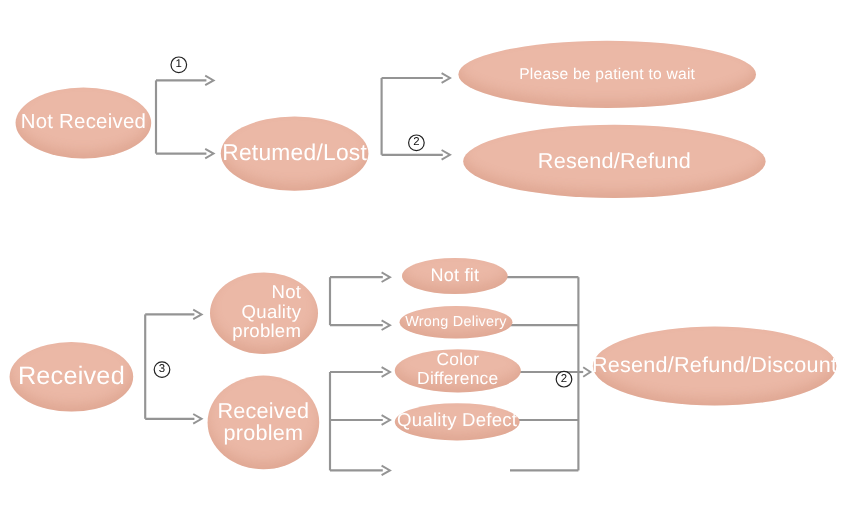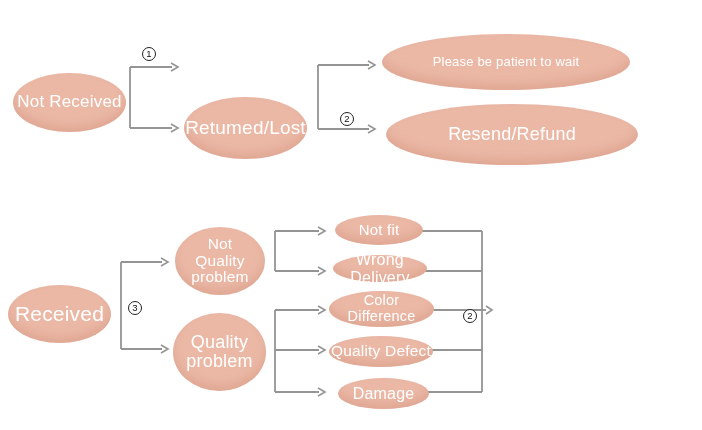--- a/index.html
+++ b/index.html
@@ -107,46 +107,46 @@
 
   <div class="node" style="left:386px; top:104px; width:252px; height:61px; font-size:18px;">
     <span class="node-label">Resend/Refund</span>
   </div>
 
   <div class="node" style="left:8px; top:285px; width:103px; height:58px; font-size:21px;">
     <span class="node-label">Received</span>
   </div>
 
   <div class="node" style="left:175px; top:227px; width:90px; height:68px; font-size:15.5px;">
-    <span class="node-label" style="max-width:62px;">Not Quality problem</span>
+    <span class="node-label" style="max-width:62px;text-align:right;">Not Quality problem</span>
   </div>
 
   <div class="node" style="left:173px; top:313px; width:93px; height:78px; font-size:18px;">
-    <span class="node-label" style="max-width:78px;">Quality problem</span>
+    <span class="node-label" style="max-width:78px;">Received problem</span>
   </div>
 
   <div class="node" style="left:335px; top:215px; width:88px; height:30px; font-size:15px;justify-content:center;">
     <span class="node-label">Not fit</span>
   </div>
 
-  <div class="node" style="left:333px; top:255px; width:94px; height:27px; font-size:16px;">
+  <div class="node" style="left:333px; top:255px; width:94px; height:27px; font-size:12px;">
     <span class="node-label">Wrong Delivery</span>
   </div>
 
   <div class="node" style="left:329px; top:291px; width:105px; height:36px; font-size:14.5px;">
     <span class="node-label">Color Difference</span>
   </div>
 
   <div class="node" style="left:329px; top:336px; width:104px; height:31px; font-size:15.5px;">
     <span class="node-label">Quality Defect</span>
   </div>
 
-  <div class="node" style="left:338px; top:378px; width:91px; height:31px; font-size:16px;">
-    <span class="node-label">Damage</span>
+
+  <div class="node" style="left:494px; top:272px; width:203px; height:66px; font-size:18px;">
+    <span class="node-label">Resend/Refund/Discount</span>
   </div>
-
 
   <span class="step" style="left:142px; top:47px;">1</span>
   <span class="step" style="left:340px; top:112px;">2</span>
   <span class="step" style="left:128px; top:301px;">3</span>
   <span class="step" style="left:463px; top:309px;">2</span>
 
 </div>
 
 </body></html>

